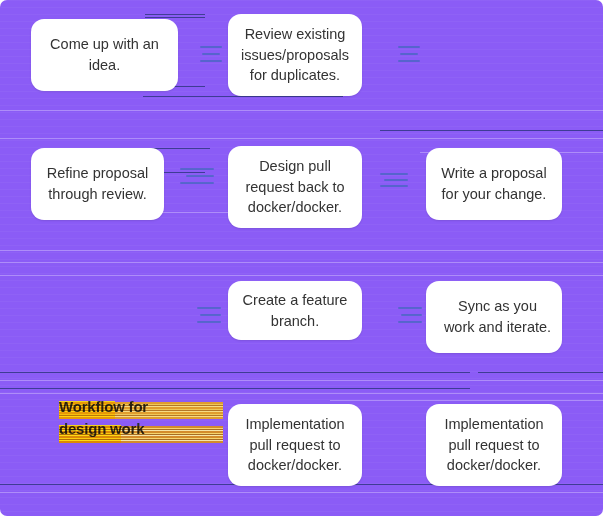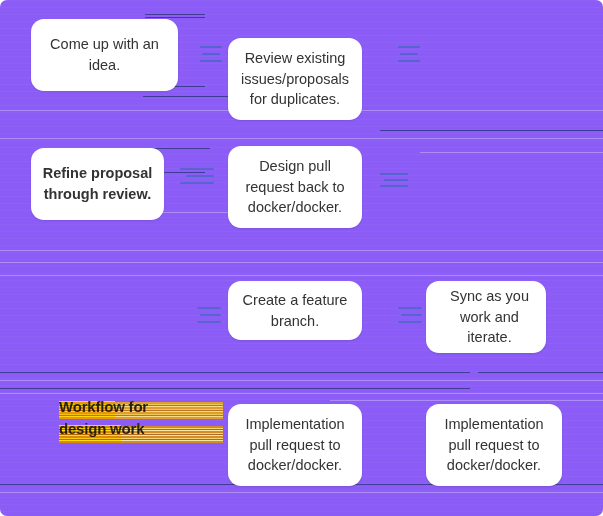--- a/index.html
+++ b/index.html
@@ -179,62 +179,63 @@
   <div class="streak soft" style="left:0px;   top:492px; width:603px;"></div>
 
   <div class="node" style="left:31px; top:19px; width:147px; height:72px;">Come up with an idea.</div>
 
   <div class="arrow" style="left:200px; top:42px; width:26px; height:24px;">
     <div class="bar" style="left:0px; top:4px;  width:22px;"></div>
     <div class="bar" style="left:2px; top:11px; width:18px;"></div>
     <div class="bar" style="left:0px; top:18px; width:22px;"></div>
   </div>
 
-  <div class="node" style="left:228px; top:14px; width:134px; height:82px;margin-top:24px;">Review existing issues/proposals for duplicates.</div>
+  <div class="node" style="left:228px; top:14px; width:134px; height:82px;">Review existing issues/proposals for duplicates.</div>
 
   <div class="arrow" style="left:398px; top:42px; width:26px; height:24px;">
     <div class="bar" style="left:0px; top:4px;  width:22px;"></div>
     <div class="bar" style="left:2px; top:11px; width:18px;"></div>
     <div class="bar" style="left:0px; top:18px; width:22px;"></div>
   </div>
 
 
-  <div class="node" style="left:31px; top:148px; width:133px; height:72px;font-weight:bold;">Refine proposal through review.</div>
+  <div class="node" style="left:31px; top:148px; width:133px; height:72px;">Refine proposal through review.</div>
 
   <div class="arrow" style="left:180px; top:165px; width:40px; height:24px;">
     <div class="bar" style="left:0px;  top:3px;  width:34px;"></div>
     <div class="bar" style="left:6px;  top:10px; width:28px;"></div>
     <div class="bar" style="left:0px;  top:17px; width:34px;"></div>
   </div>
 
   <div class="node" style="left:228px; top:146px; width:134px; height:82px;">Design pull request back to docker/docker.</div>
 
   <div class="arrow" style="left:380px; top:170px; width:34px; height:20px;">
     <div class="bar" style="left:0px; top:3px;  width:28px;"></div>
     <div class="bar" style="left:4px; top:9px;  width:24px;"></div>
     <div class="bar" style="left:0px; top:15px; width:28px;"></div>
   </div>
 
+  <div class="node" style="left:426px; top:148px; width:136px; height:72px;">Write a proposal for your change.</div>
 
 
   <div class="arrow" style="left:197px; top:303px; width:30px; height:24px;">
     <div class="bar" style="left:0px; top:4px;  width:24px;"></div>
     <div class="bar" style="left:3px; top:11px; width:21px;"></div>
     <div class="bar" style="left:0px; top:18px; width:24px;"></div>
   </div>
 
   <div class="node" style="left:228px; top:281px; width:134px; height:59px;">Create a feature branch.</div>
 
   <div class="arrow" style="left:398px; top:303px; width:30px; height:24px;">
     <div class="bar" style="left:0px; top:4px;  width:24px;"></div>
     <div class="bar" style="left:3px; top:11px; width:21px;"></div>
     <div class="bar" style="left:0px; top:18px; width:24px;"></div>
   </div>
 
-  <div class="node" style="left:426px; top:281px; width:120px; height:72px;padding-left:16px;">Sync as you work and iterate.</div>
+  <div class="node" style="left:426px; top:281px; width:136px; height:72px;padding-left:16px;">Sync as you work and iterate.</div>
 
   <div id="wf-title">
     <div class="hl hl-a"></div>
     <div class="hl hl-b"></div>
     <div class="label">Workflow for design work</div>
     <div class="stripes band-a"></div>
     <div class="stripes band-b"></div>
   </div>
 
   <div class="node" style="left:228px; top:404px; width:134px; height:82px;">Implementation pull request to docker/docker.</div>

